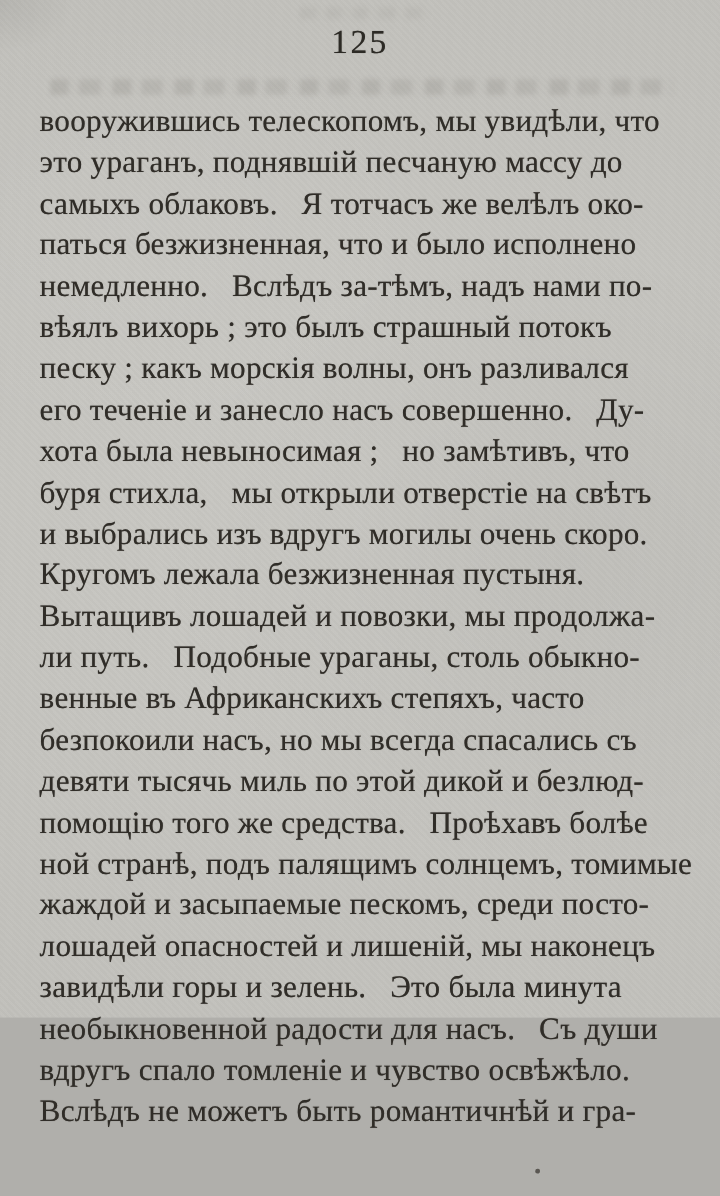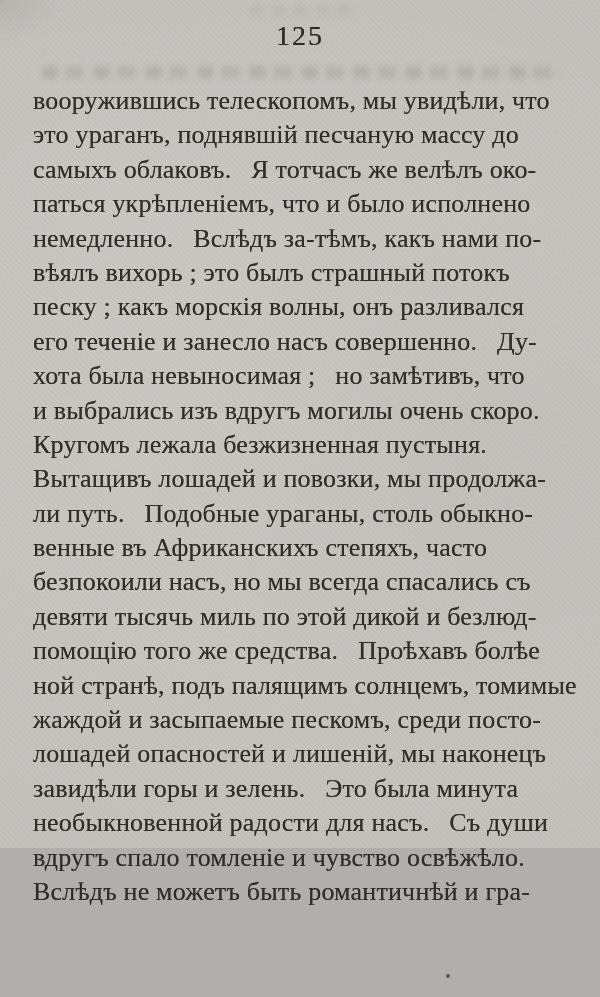--- a/index.html
+++ b/index.html
@@ -111,26 +111,27 @@
 
 <div class="page">
   <div class="corner-shade"></div>
   <div class="ghost ghost-2"></div>
   <div class="page-number">125</div>
   <div class="ghost ghost-1"></div>
   <div class="text-block">
       <div class="text-line">вооружившись телескопомъ, мы увидѣли, что</div>
       <div class="text-line">это ураганъ, поднявшій песчаную массу до</div>
       <div class="text-line">самыхъ облаковъ.  Я тотчасъ же велѣлъ око-</div>
-      <div class="text-line">паться укрѣпленіемъ, что и было исполнено</div>
-      <div class="text-line">немедленно.  Вслѣдъ за-тѣмъ, какъ нами по-</div>
+      <div class="text-line">паться безжизненная, что и было исполнено</div>
+      <div class="text-line">немедленно.  Вслѣдъ за-тѣмъ, надъ нами по-</div>
       <div class="text-line">вѣялъ вихорь ; это былъ страшный потокъ</div>
       <div class="text-line">песку ; какъ морскія волны, онъ разливался</div>
       <div class="text-line">его теченіе и занесло насъ совершенно.  Ду-</div>
       <div class="text-line">хота была невыносимая ;  но замѣтивъ, что</div>
+      <div class="text-line">буря стихла,  мы открыли отверстіе на свѣтъ</div>
       <div class="text-line">и выбрались изъ вдругъ могилы очень скоро.</div>
       <div class="text-line">Кругомъ лежала безжизненная пустыня.</div>
       <div class="text-line">Вытащивъ лошадей и повозки, мы продолжа-</div>
       <div class="text-line">ли путь.  Подобные ураганы, столь обыкно-</div>
       <div class="text-line">венные въ Африканскихъ степяхъ, часто</div>
       <div class="text-line">безпокоили насъ, но мы всегда спасались съ</div>
       <div class="text-line">девяти тысячь миль по этой дикой и безлюд-</div>
       <div class="text-line">помощію того же средства.  Проѣхавъ болѣе</div>
       <div class="text-line">ной странѣ, подъ палящимъ солнцемъ, томимые</div>
       <div class="text-line">жаждой и засыпаемые пескомъ, среди посто-</div>

